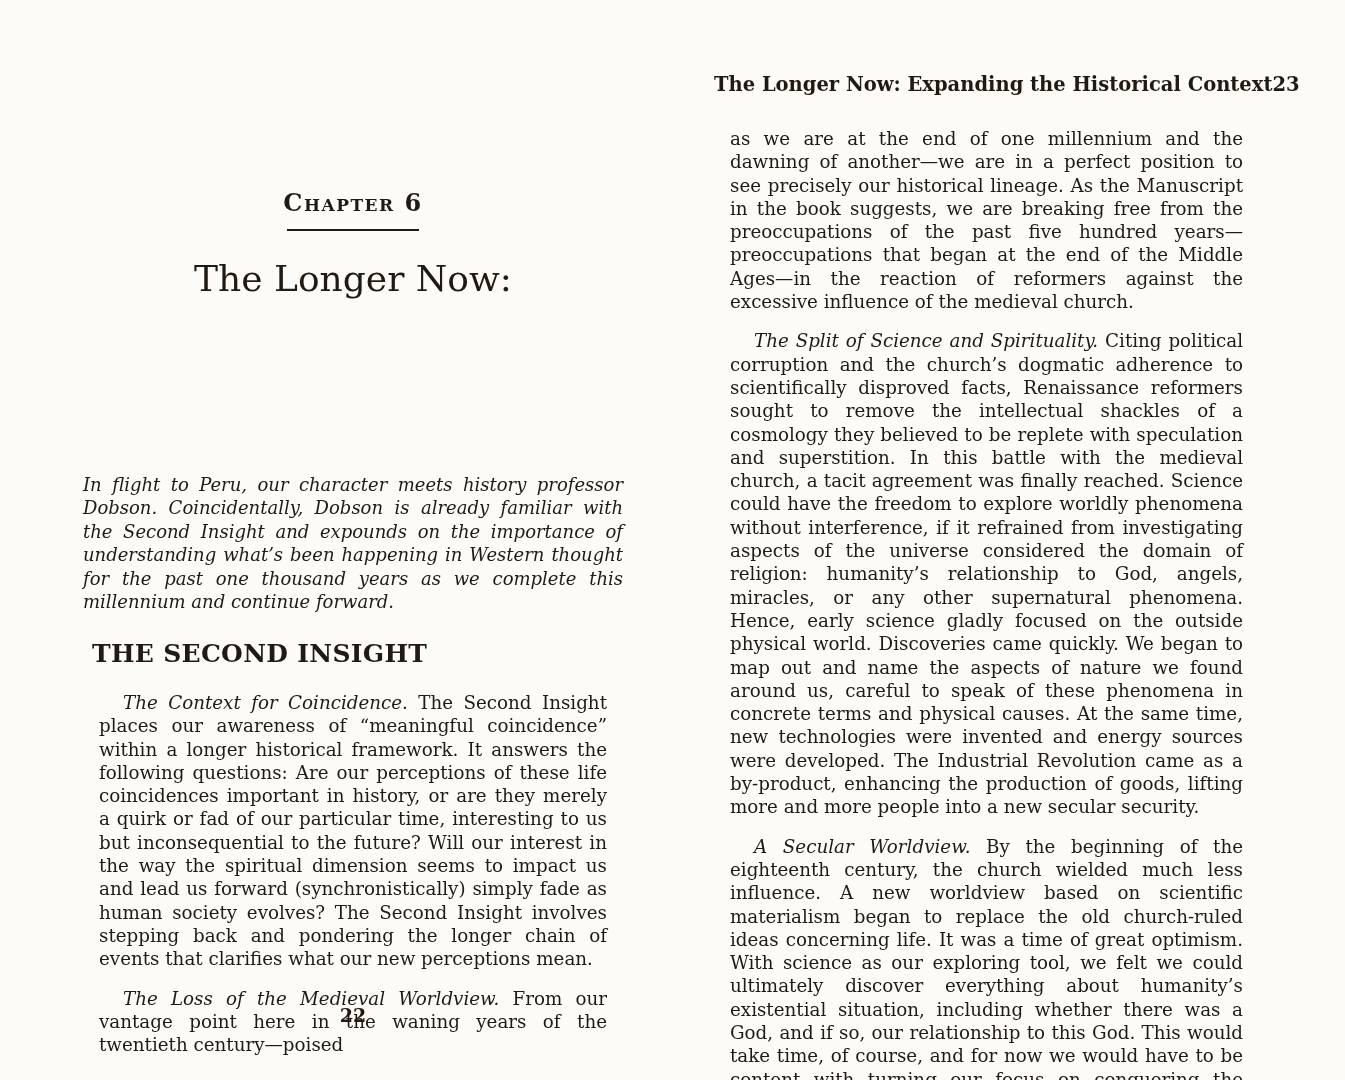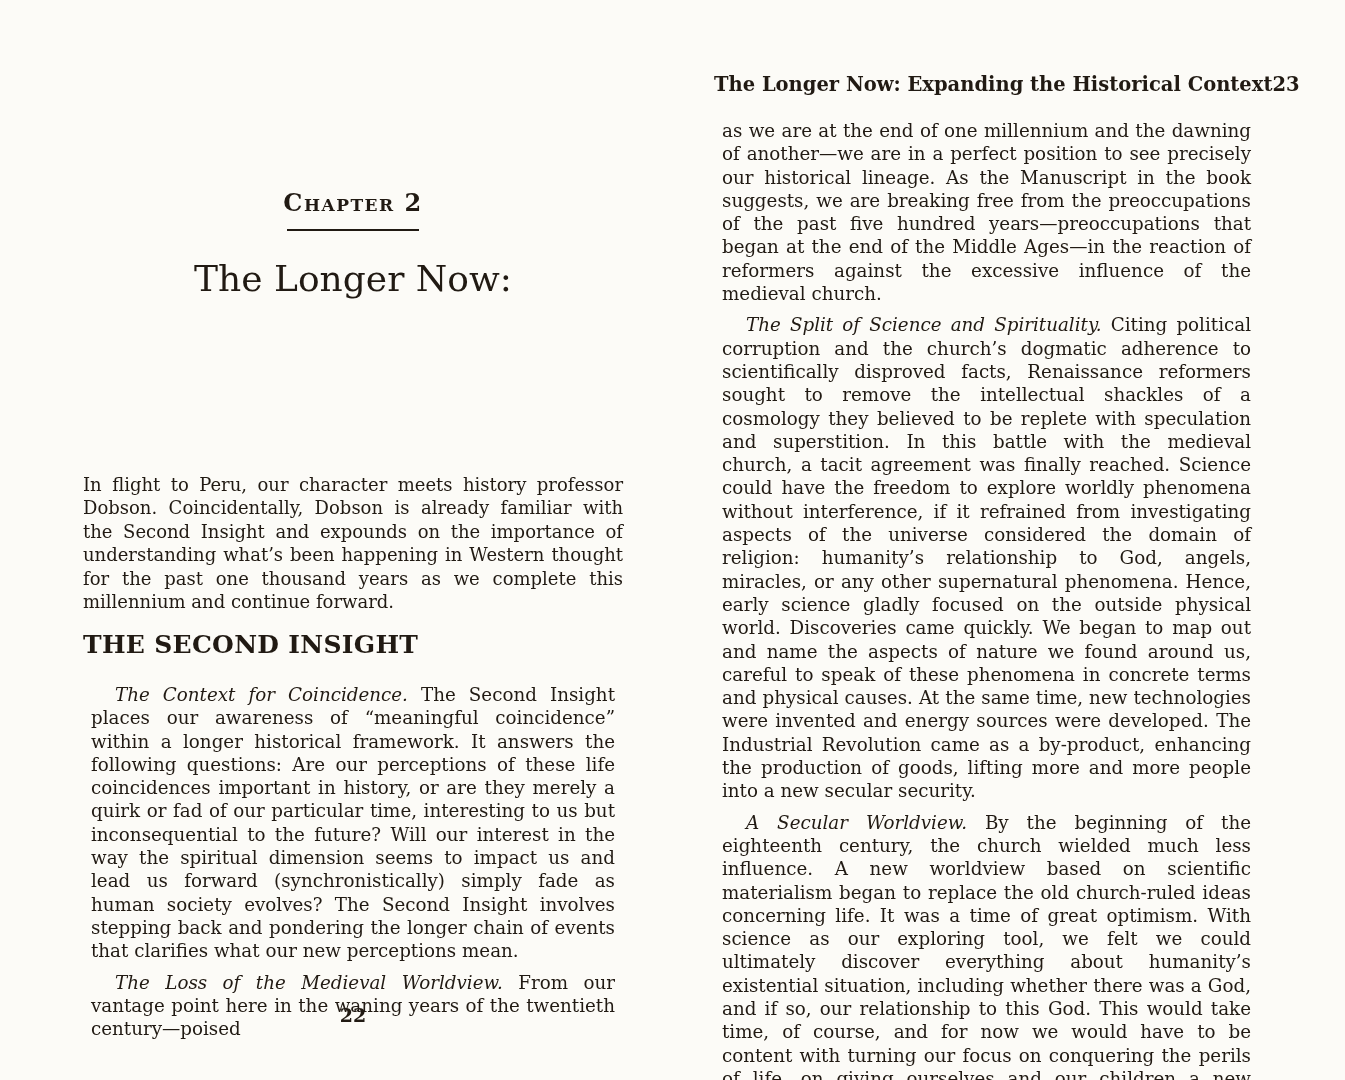--- a/index.html
+++ b/index.html
@@ -55,45 +55,46 @@
     line-height: 43px;
   }
   .chapter-title .tline { display: block; }
 
   .intro {
     position: absolute;
     top: 473px;
     left: 0;
     width: 100%;
     margin: 0;
+    font-style: italic;
     font-size: 18px;
     line-height: 23.4px;
     text-align: justify;
   }
 
   .section-heading {
     position: absolute;
     top: 630px;
     left: 0;
-    margin: 0;
+    margin: 9px;
     font-size: 25px;
     font-weight: 700;
     letter-spacing: 0.3px;
   }
 
   .body-block {
     position: absolute;
     left: 0;
     width: 100%;
   }
   .left-body  { top: 675px; }
   .right-body { top: 111px; }
 
   p.body {
-    margin: 8px;
+    margin: 16px;
     font-size: 18.3px;
     line-height: 23.3px;
     text-align: justify;
     hyphens: none;
   }
   p.body.indent { text-indent: 24px; }
   .lead { font-style: italic; }
 
   .folio-left {
     position: absolute;
@@ -116,21 +117,21 @@
     white-space: nowrap;
   }
   .rh-num { }
 </style>
 </head>
 <body>
 
 <div class="spread">
 
   <section class="page page-left">
-    <div class="chapter-label">Chapter 2</div>
+    <div class="chapter-label">Chapter 6</div>
     <div class="chapter-rule"></div>
 
     <h1 class="chapter-title">
       <span class="tline">The Longer Now:</span>
     </h1>
 
     <p class="intro">In flight to Peru, our character meets history professor Dobson. Coincidentally, Dobson is already familiar with the Second Insight and expounds on the importance of understanding what’s been happening in Western thought for the past one thousand years as we complete this millennium and continue forward.</p>
 
     <h2 class="section-heading">THE SECOND INSIGHT</h2>
 

